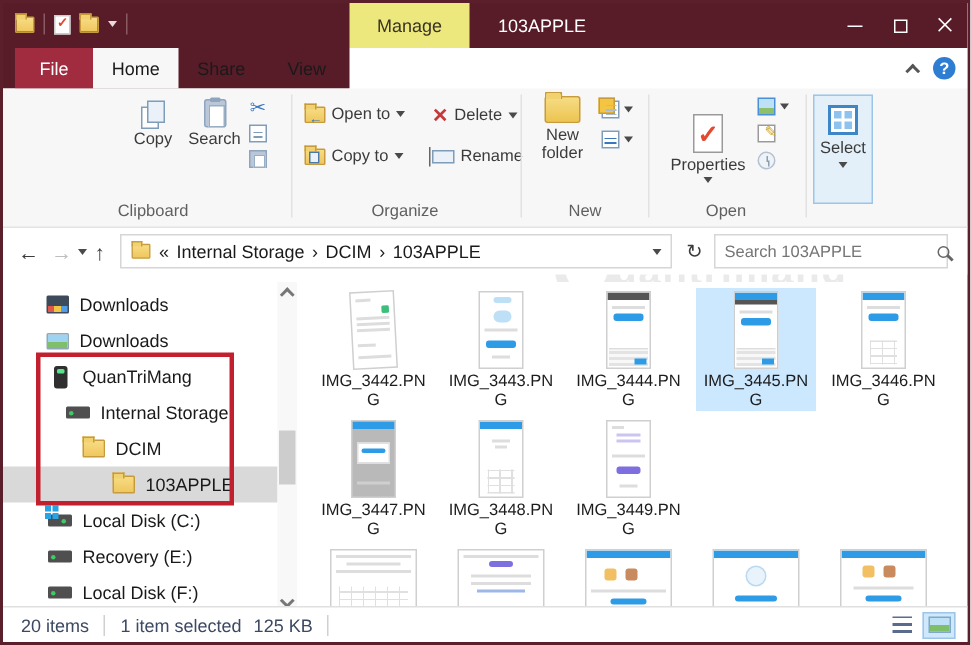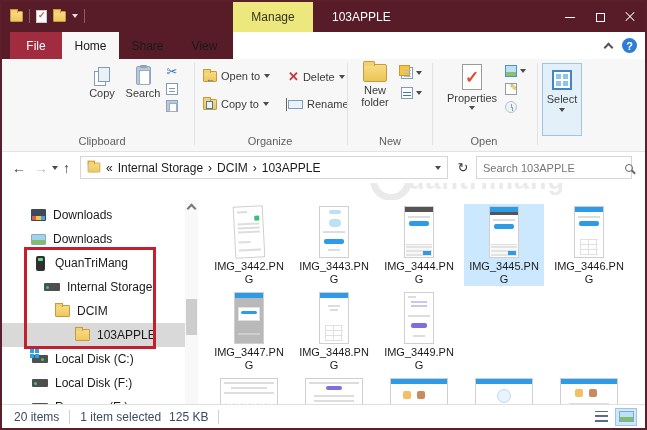--- a/index.html
+++ b/index.html
@@ -92,21 +92,21 @@
   .crumbbox{position:absolute;left:78px;top:4px;width:368px;height:23px;border:1px solid #D6D6D6;display:flex;align-items:center;gap:5px;padding:0 6px;font-size:12px;color:#1a1a1a;background:#fff}
   .crumbbox .fold14{transform:scale(.9)}
   .crumb-dd{margin-left:auto}
   .refresh{position:absolute;left:451px;top:4px;width:20px;height:23px;display:flex;align-items:center;justify-content:center;color:#3b3b3b;font-size:13px}
   .searchbox{position:absolute;left:474px;top:4px;width:156px;height:23px;border:1px solid #D6D6D6;display:flex;align-items:center;padding:0 6px;background:#fff}
   .searchbox input{border:none;outline:none;flex:1;font-size:11px;color:#7a7a7a;font-family:"Liberation Sans",sans-serif;background:transparent}
   .mag{width:8px;height:8px;border:1.5px solid #666;border-radius:50%;position:relative;flex:none}
   .mag::after{content:"";position:absolute;width:5px;height:1.5px;background:#666;transform:rotate(45deg);right:-4px;bottom:-2px}
 
   
-  .main{position:absolute;left:0;top:198px;width:623px;height:221px;background:#fff;overflow:hidden}
+  .main{position:absolute;left:0;top:186px;width:623px;height:221px;background:#fff;overflow:hidden}
   .sidebar{position:absolute;left:0;top:0;width:183px;height:221px;padding-top:3px;font-size:12px;color:#1a1a1a}
   .sitem{height:24px;display:flex;align-items:center;gap:7px}
   .sitem.selgray{background:#D9D9D9}
   .ico{width:16px;height:16px;position:relative;flex:none;display:flex;align-items:center;justify-content:center}
   .i-folder{width:15px;height:12px;background:linear-gradient(#F7DC84,#EFC75E);border:1px solid #C79A3B;border-radius:1px;position:relative}
   .i-folder::before{content:"";position:absolute;left:-1px;top:-3px;width:6px;height:3px;background:#F2D170;border:1px solid #C79A3B;border-bottom:none}
   .i-videos{width:15px;height:12px;background:#3C4A5A;border-radius:1px;position:relative}
   .i-videos::after{content:"";position:absolute;left:1px;bottom:1px;right:1px;height:4px;background:linear-gradient(90deg,#E2574C 0 33%,#F4C542 33% 66%,#4F9DE8 66%)}
   .i-pictures{width:15px;height:11px;border:1px solid #90A8B8;background:linear-gradient(#9ED4F2 0 55%,#7FBF6A 55%);border-radius:1px}
   .i-phone{width:9px;height:15px;background:#2F2F2F;border-radius:2px;position:relative}
@@ -252,21 +252,21 @@
           <span class="tri"></span>
         </span>
       <span style="display:flex;gap:3px;align-items:center">
           <span class="mini-ic ic-easy"></span>
           <span class="tri"></span>
         </span>
     </div>
     <div class="glabel" style="left:343px">New</div>
     <div class="gsep" style="left:430px"></div>
 
-    <div class="rbtn" style="left:444px;top:5px;width:52px">
+    <div class="rbtn" style="left:444px;top:17px;width:52px">
       <span class="ic-prop"></span>
       <span>Properties</span>
       <span class="tri"></span>
     </div>
     <div style="position:absolute;left:503px;top:6px;display:flex;flex-direction:column;gap:6px">
       <span style="display:flex;gap:3px;align-items:center">
           <span class="mini-ic ic-openpic"></span>
           <span class="tri"></span>
         </span>
       <span class="mini-ic ic-edit"></span>
@@ -357,27 +357,27 @@
       <div class="sitem" style="padding-left:30px">
           <span class="ico">
             <span class="i-diskwin"></span>
           </span>
           <span>Local Disk (C:)</span>
         </div>
       <div class="sitem" style="padding-left:30px">
           <span class="ico">
             <span class="i-drive"></span>
           </span>
+          <span>Recovery (E:)</span>
+        </div>
+      <div class="sitem" style="padding-left:30px">
+          <span class="ico">
+            <span class="i-drive"></span>
+          </span>
           <span>Local Disk (F:)</span>
-        </div>
-      <div class="sitem" style="padding-left:30px">
-          <span class="ico">
-            <span class="i-drive"></span>
-          </span>
-          <span>Recovery (E:)</span>
         </div>
       <div class="redbox"></div>
     </div>
 
     <div class="vscroll" style="left:183px">
       <span class="cup"></span>
       <span class="sthumb" style="top:99px;height:36px"></span>
       <span class="cdn"></span>
     </div>
 

